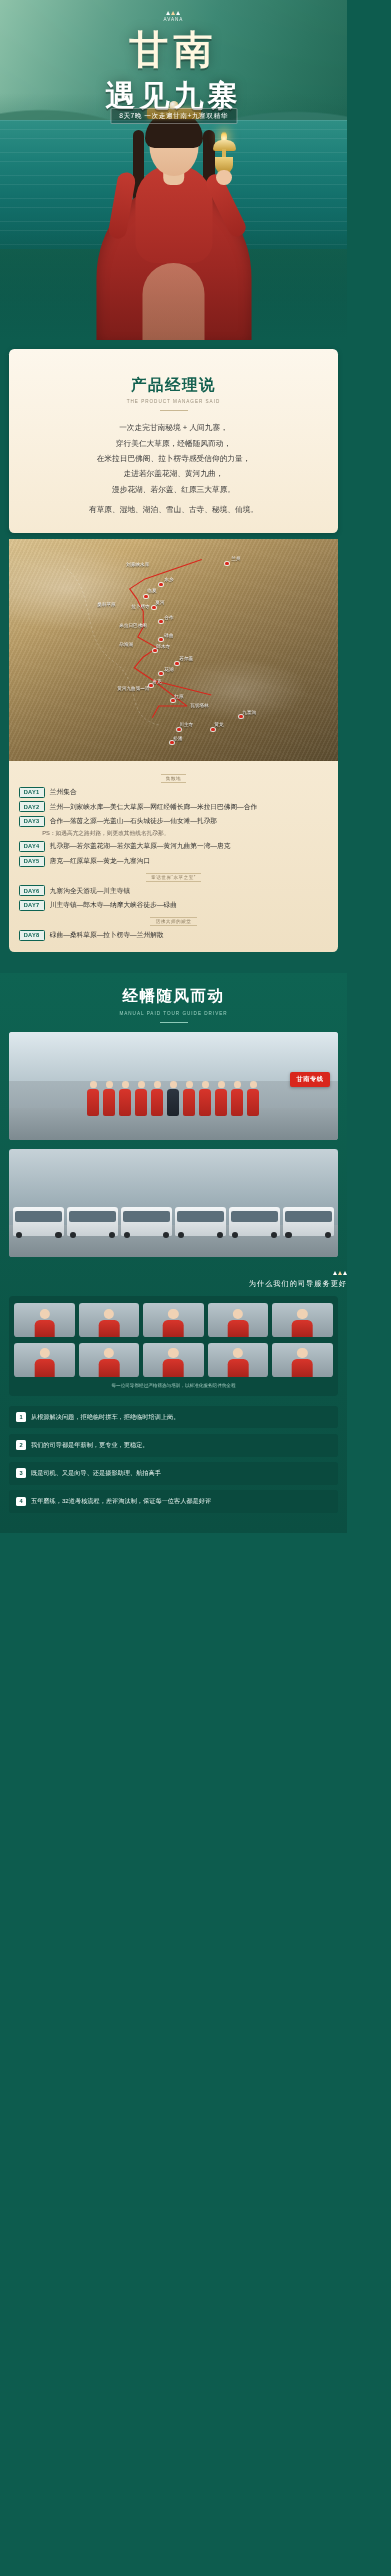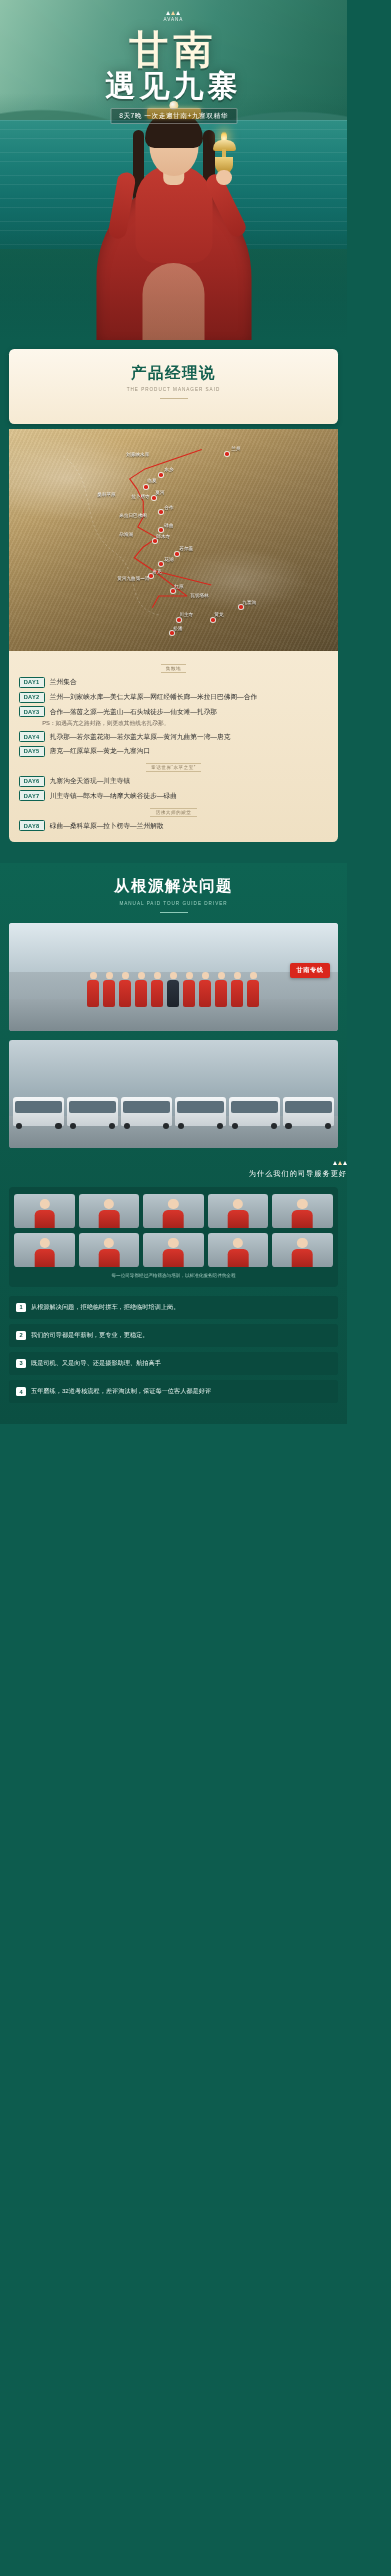--- a/index.html
+++ b/index.html
@@ -69,21 +69,21 @@
   }
   .hero-title .l1{
     font-family:"Liberation Serif", serif;
     font-size:39px; font-weight:700; line-height:1.0;
     color:#fff7e0; letter-spacing:5.2px;
     text-shadow:0 1.5px 0 rgba(0,0,0,.25), 0 0 11.3px rgba(0,0,0,.35);
   }
   .hero-title .l2{
     font-family:"Liberation Serif", serif;
     font-size:30px; font-weight:700; line-height:1.1;
-    color:#ffffff; letter-spacing:4.1px; margin-top:0;
+    color:#ffffff; letter-spacing:4.1px; margin-top:10px;
     text-shadow:0 1.5px 0 rgba(0,0,0,.25), 0 0 11.3px rgba(0,0,0,.35);
   }
   .hero-sub{
     position:absolute; top:108px; left:50%; transform:translateX(-50%);
     background:rgba(0,0,0,.30);
     border:0.5px solid rgba(255,255,255,.35);
     color:#fff; font-size:6.7px; letter-spacing:0.5px;
     padding:2.6px 8.2px; border-radius:1.5px; z-index:6; white-space:nowrap;
   }
   
@@ -173,21 +173,21 @@
     margin:9.3px 9.3px 0;
     background:linear-gradient(180deg,#fdf7ec,#f6ead3);
     border-radius:5.2px;
     color:#2a2a2a;
     padding:13.4px 13.4px 15.5px;
     box-shadow:0 1.5px 5.2px rgba(0,0,0,.18);
   }
   .card-title{
     text-align:center;
     font-family:"Liberation Serif", serif;
-    font-size:15.5px; font-weight:700; color:#13604f; letter-spacing:1.5px;
+    font-size:15.5px; font-weight:700; color:#13604f; letter-spacing:1.5px;margin-top:12px;
   }
   .card-title-en{
     text-align:center; font-size:4.6px; color:#9a8f7c; letter-spacing:1px; margin-top:3.1px;
   }
   .card-divider{
     width:28px;height:1px;background:#c9b894;margin:6.2px auto 9.3px;
   }
   .poem{ text-align:center; line-height:2.0; font-size:7.7px; color:#3a3a3a; }
   .poem .sp{ height:5.2px; }
 
@@ -356,20 +356,29 @@
       <div class="l2">遇见九寨</div>
     </div>
     <div class="hero-sub">8天7晚 一次走遍甘南+九寨双精华</div>
   </section>
 
   <section class="sec">
     <div class="card">
       <div class="card-title">产品经理说</div>
       <div class="card-title-en">THE PRODUCT MANAGER SAID</div>
       <div class="card-divider"></div>
+      <div class="poem">
+        <div>一次走完甘南秘境 + 人间九寨，</div>
+        <div>穿行美仁大草原，经幡随风而动，</div>
+        <div>在米拉日巴佛阁、拉卜楞寺感受信仰的力量，</div>
+        <div>走进若尔盖花湖、黄河九曲，</div>
+        <div>漫步花湖、若尔盖、红原三大草原。</div>
+        <div class="sp"></div>
+        <div>有草原、湿地、湖泊、雪山、古寺、秘境、仙境。</div>
+      </div>
     </div>
   </section>
 
   <section class="sec">
 
     <div class="itin-map">
       <svg class="map-route" viewBox="0 0 724 430" preserveAspectRatio="none">
         <path d="M425 45 L300 88 L266 110 L282 132 L296 160 L296 194 L284 216 L326 240 L296 260 L276 284 L318 312 L392 368 L330 368 L316 394" fill="none" stroke="#d9261c" stroke-width="2.4" stroke-linejoin="round"></path>
         <path d="M318 312 L446 344" fill="none" stroke="#d9261c" stroke-width="2.4"></path>
         <path d="M120 60 C200 120 150 210 230 270 C300 320 250 390 330 410" fill="none" stroke="rgba(255,255,255,.35)" stroke-width="1.2" stroke-dasharray="5 5"></path>
@@ -462,21 +471,21 @@
         <span class="day-tag">活佛大师的殿堂</span>
       </div>
       <div class="day-row">
         <span class="day-badge">DAY8</span>
         <span class="day-text">碌曲—桑科草原—拉卜楞寺—兰州解散</span>
       </div>
     </div>
   </section>
 
   <section class="band">
-    <div class="band-title">从根源解决问题</div>
+    <div class="band-title">经幡随风而动</div>
     <div class="band-sub">MANUAL PAID TOUR GUIDE DRIVER</div>
     <div class="band-div"></div>
 
     <div class="photo group">
       <div class="ground"></div>
       <div class="row-people" id="team-row">
           <div class="pp">
             <div class="h"></div>
             <div class="b"></div>
           </div>

